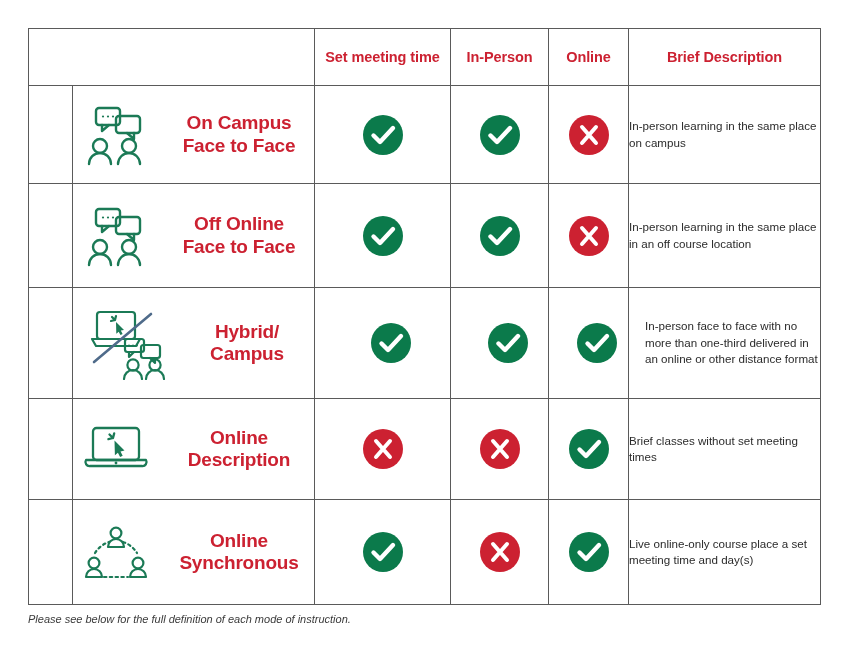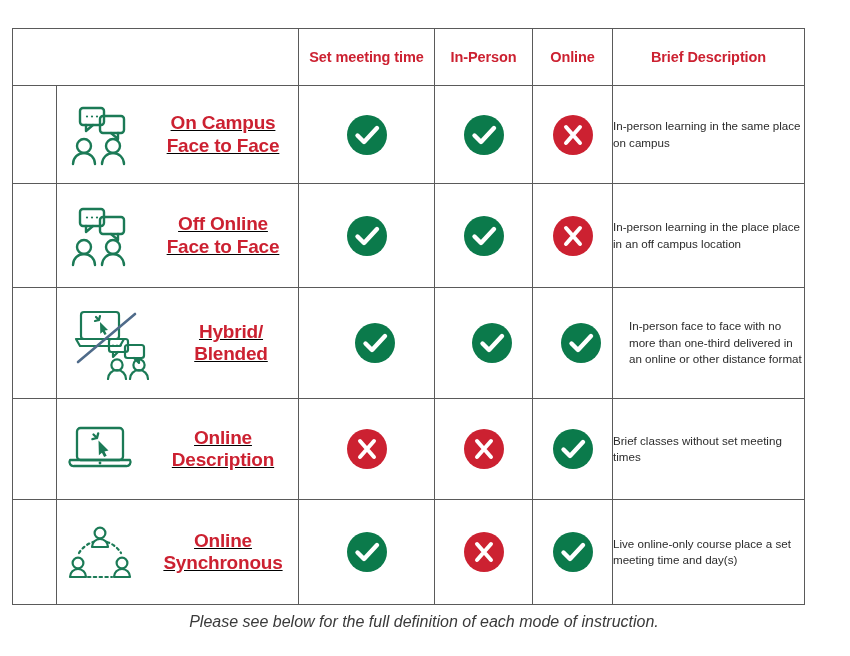--- a/index.html
+++ b/index.html
@@ -12,21 +12,21 @@
   }
   #page {
     position: relative;
     width: 850px;
     height: 656px;
     background: #ffffff;
     overflow: hidden;
   }
   table.modes {
     position: absolute;
-    left: 12px;
+    left: 28px;
     top: 28px;
     width: 792px;
     border-collapse: collapse;
     table-layout: fixed;
   }
   table.modes td, table.modes th {
     border: 1px solid #5a5a5a;
     padding: 0;
     vertical-align: middle;
     background: #ffffff;
@@ -65,21 +65,20 @@
   }
   td.title-cell {
     padding: 6px 10px 6px 6px;
   }
   .title-inner {
     display: flex;
     align-items: center;
     justify-content: center;
     gap: 9px;
     height: 100%;
-    text-decoration: underline;
   }
   .icon-box {
     flex: 0 0 86px;
     display: flex;
     align-items: center;
     justify-content: center;
   }
   .mode-title {
     flex: 1 1 auto;
     color: #CC2131;
@@ -111,23 +110,23 @@
   tr.r3 td { height: 110px; padding-left: 16px; }
   tr.r4 td { height: 100px; }
   tr.r5 td { height: 104px; }
 
   
   .footnote {
     position: absolute;
     left: 28px;
     top: 613px;
     width: 792px;
-    text-align: center;
+    text-align: left;
     font-style: italic;
-    font-size: 16px;
+    font-size: 11px;
     color: #3a3a3a;
     padding-right: 1px;
   }
 </style>
 </head>
 <body>
 
 <div id="page">
 
   <table class="modes">
@@ -249,21 +248,21 @@
         </td>
         <td class="mark">
           <span class="mark-wrap">
             <svg width="44" height="44" viewBox="0 0 44 44">
                 <circle cx="22" cy="22" r="20" fill="#CC2131"></circle>
                 <path d="M15 14 Q22 22 29 30 M29 14 Q22 22 15 30" fill="none" stroke="#fff" stroke-width="4" stroke-linecap="round"></path>
               </svg>
           </span>
         </td>
         <td class="desc">
-          <span class="desc-text">In-person learning in the place place in an off campus location</span>
+          <span class="desc-text">In-person learning in the same place in an off course location</span>
         </td>
       </tr>
 
       <tr class="r3">
         <td class="num">3</td>
         <td class="title-cell">
           <div class="title-inner">
             <span class="icon-box">
               <svg width="86" height="74" viewBox="0 0 86 74" fill="none" stroke="#1b7a56" stroke-width="2.2" stroke-linecap="round" stroke-linejoin="round">
                 <rect x="8" y="6" width="38" height="27" rx="3"></rect>
@@ -279,21 +278,21 @@
                 <rect x="52" y="39" width="19" height="13" rx="2.5"></rect>
                 <path d="M66 52 l0 5 l-5 -5"></path>
                 <circle cx="44" cy="59" r="5.6"></circle>
                 <path d="M35 73 a9 9 0 0 1 18 0"></path>
                 <circle cx="66" cy="59" r="5.6"></circle>
                 <path d="M57 73 a9 9 0 0 1 18 0"></path>
               </svg>
             </span>
             <span class="mode-title">
               <span>Hybrid/</span><br>
-              <span>Blended</span>
+              <span>Campus</span>
             </span>
           </div>
         </td>
         <td class="mark">
           <span class="mark-wrap">
             <svg width="44" height="44" viewBox="0 0 44 44">
                 <circle cx="22" cy="22" r="20" fill="#0B7A4B"></circle>
                 <path d="M12.5 22.5 l6.5 6.5 l13 -14" fill="none" stroke="#fff" stroke-width="4.4" stroke-linecap="round" stroke-linejoin="round"></path>
               </svg>
           </span>

